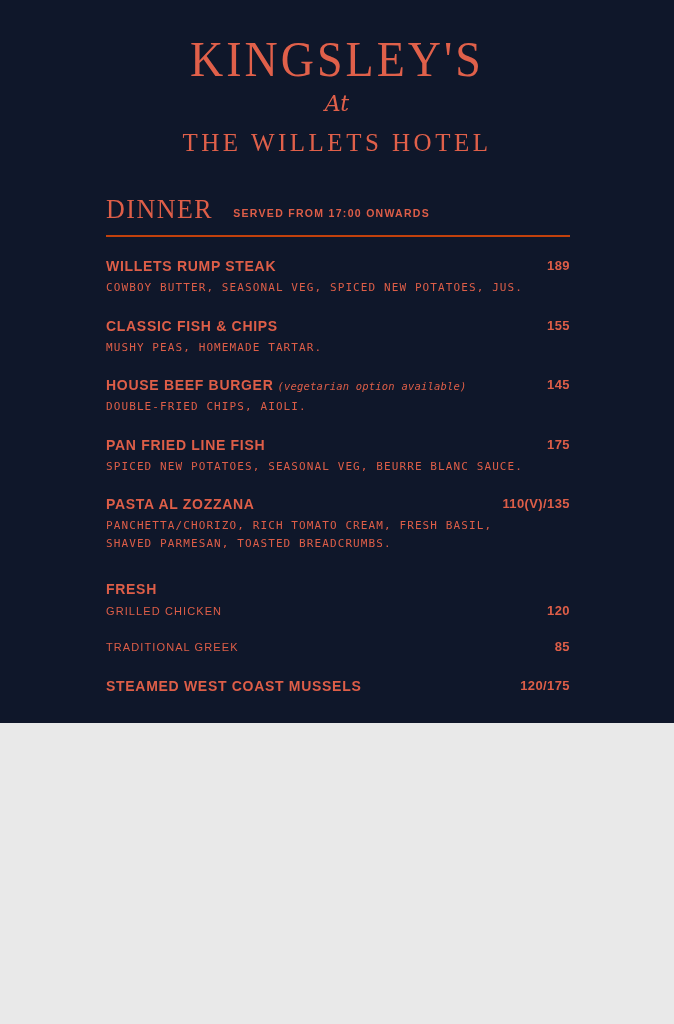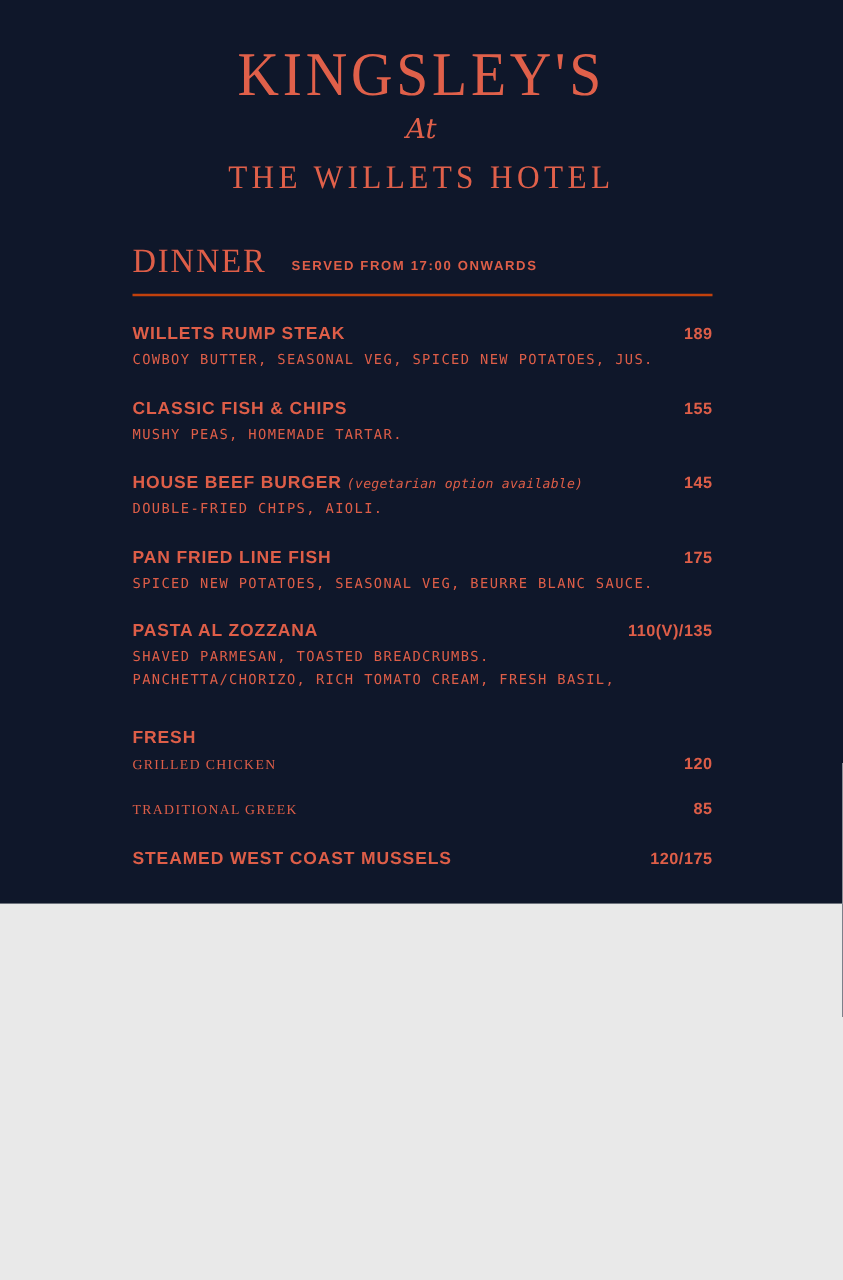--- a/index.html
+++ b/index.html
@@ -54,21 +54,21 @@
     transform:scaleY(1.05);
     transform-origin:left bottom;
   }
   .section-subtitle {
     font-size:10.5px;
     font-weight:bold;
     letter-spacing:1.3px;
     padding-bottom:4px;
   }
   .item { margin-top:21px; }
-  .item-head { display:flex; justify-content:space-between; align-items:flex-end; }
+  .item-head { display:flex; justify-content:space-between; align-items:flex-start; }
   .item-name {
     font-size:14px;
     font-weight:bold;
     letter-spacing:0.7px;
   }
   .item-note {
     font-family:"DejaVu Sans Mono", monospace;
     font-style:italic;
     font-weight:400;
     font-size:10.5px;
@@ -89,21 +89,21 @@
     margin-top:5px;
   }
   .subsection { margin-top:28px; }
   .subsection-title { font-size:14px; font-weight:bold; letter-spacing:0.7px; }
   .simple-row {
     display:flex; justify-content:space-between; align-items:baseline;
     margin-top:6px;
   }
   .simple-row + .simple-row { margin-top:21px; }
   .simple-name {
-    font-family:Liberation Serif, serif;
+    font-family:Liberation Sans, sans-serif;
     font-size:11px;
     letter-spacing:1.1px;
   }
   
   .fish-box { text-align:center; margin-top:70px; }
   .fish-box svg { display:inline-block; }
   
   .footer-line {
     text-align:center;
     margin-top:48px;
@@ -165,22 +165,22 @@
       </div>
       <div class="item-desc">SPICED NEW POTATOES, SEASONAL VEG, BEURRE BLANC SAUCE.</div>
     </div>
 
     <div class="item">
       <div class="item-head">
         <div class="item-name">PASTA AL ZOZZANA</div>
         <div class="item-price">110(V)/135</div>
       </div>
       <div class="item-desc">
+        <div>PANCHETTA/CHORIZO, RICH TOMATO CREAM, FRESH BASIL,</div>
         <div>SHAVED PARMESAN, TOASTED BREADCRUMBS.</div>
-        <div>PANCHETTA/CHORIZO, RICH TOMATO CREAM, FRESH BASIL,</div>
       </div>
     </div>
 
     <div class="subsection">
       <div class="subsection-title">FRESH</div>
       <div class="simple-row">
         <div class="simple-name">GRILLED CHICKEN</div>
         <div class="item-price">120</div>
       </div>
       <div class="simple-row">

